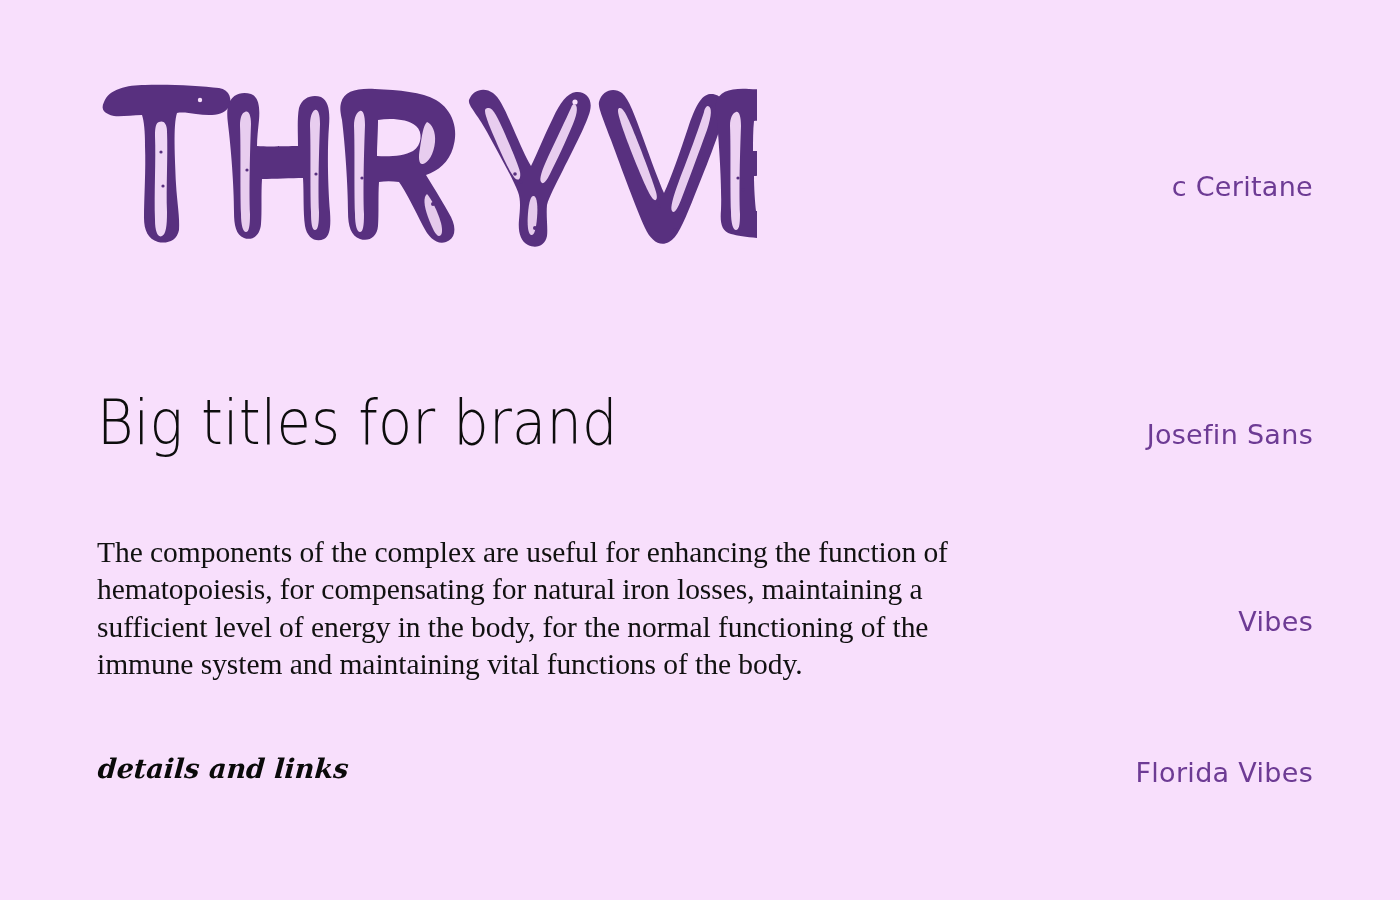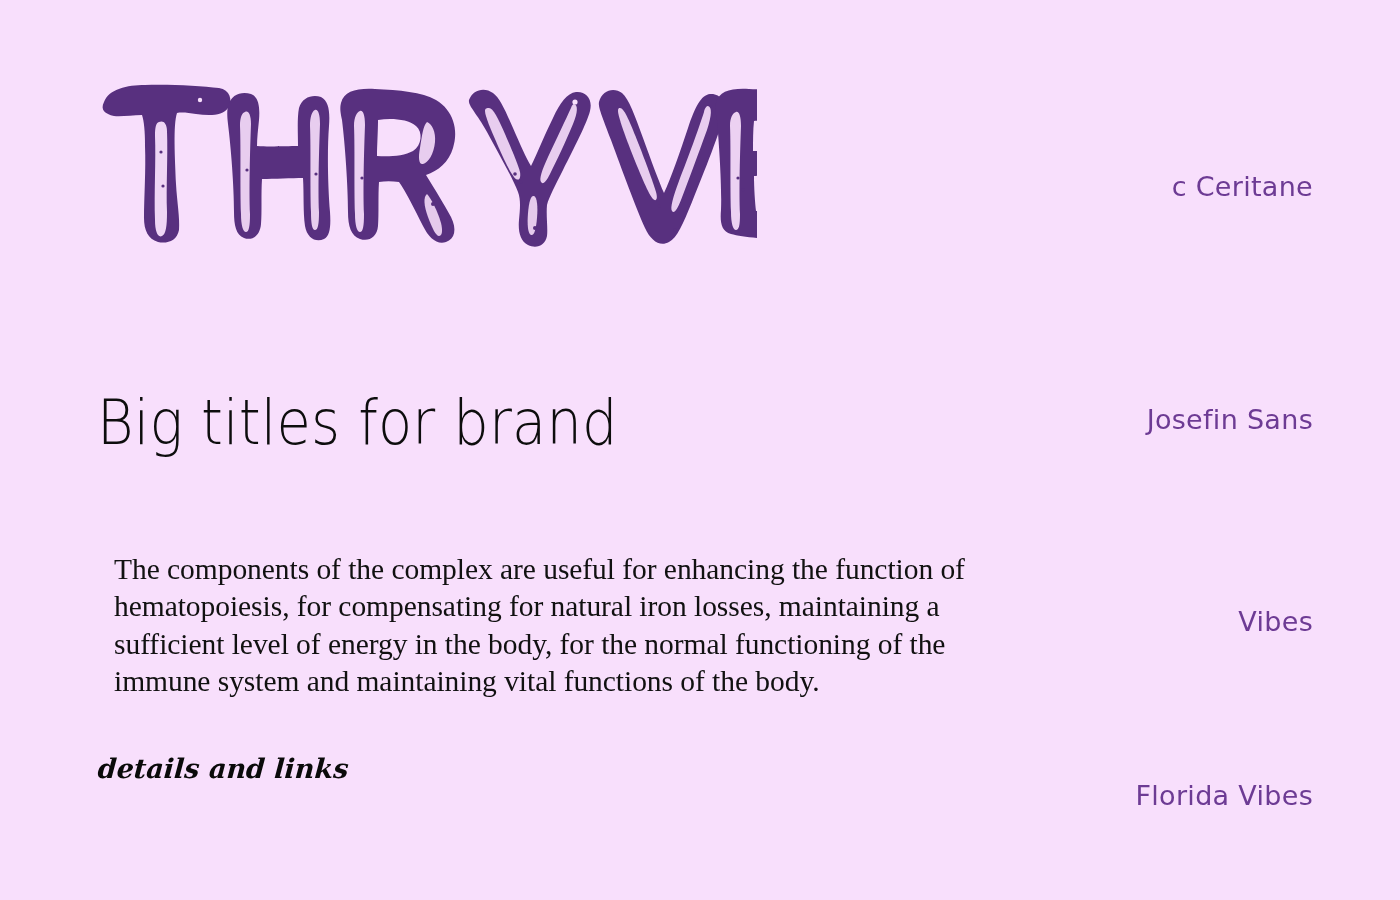--- a/index.html
+++ b/index.html
@@ -62,21 +62,21 @@
     transform: scaleX(0.90);
     transform-origin: left top;
   }
 
   
   .body-copy {
     position: absolute;
     left: 0px;
     top: 534px;
     width: 905px;
-    margin: 17px;
+    margin: 0;
     font-family: "Liberation Serif", "DejaVu Serif", serif;
     font-size: 29.5px;
     line-height: 37.4px;
     color: #111111;
     letter-spacing: -0.05px;
   }
 
   
   .script-line {
     position: absolute;
@@ -110,23 +110,23 @@
     text-align: right;
     white-space: nowrap;
     font-family: "DejaVu Sans", "Liberation Sans", sans-serif;
     font-weight: 400;
     font-size: 27px;
     line-height: 1.0;
     color: #6d3b94;
     letter-spacing: 0.3px;
   }
   .font-label.l1 { top: 161px; }
-  .font-label.l2 { top: 394px; }
+  .font-label.l2 { top: 409px; }
   .font-label.l3 { top: 596px; }
-  .font-label.l4 { top: 770px; text-align: center; }
+  .font-label.l4 { top: 747px; text-align: center; }
 </style>
 </head>
 <body>
 
 <div id="canvas">
 
   <div class="specimen-col">
 
     <div class="logo-wrap">
       <svg viewBox="0 0 660 176" xmlns="http://www.w3.org/2000/svg" role="img" aria-label="THRYVE">

